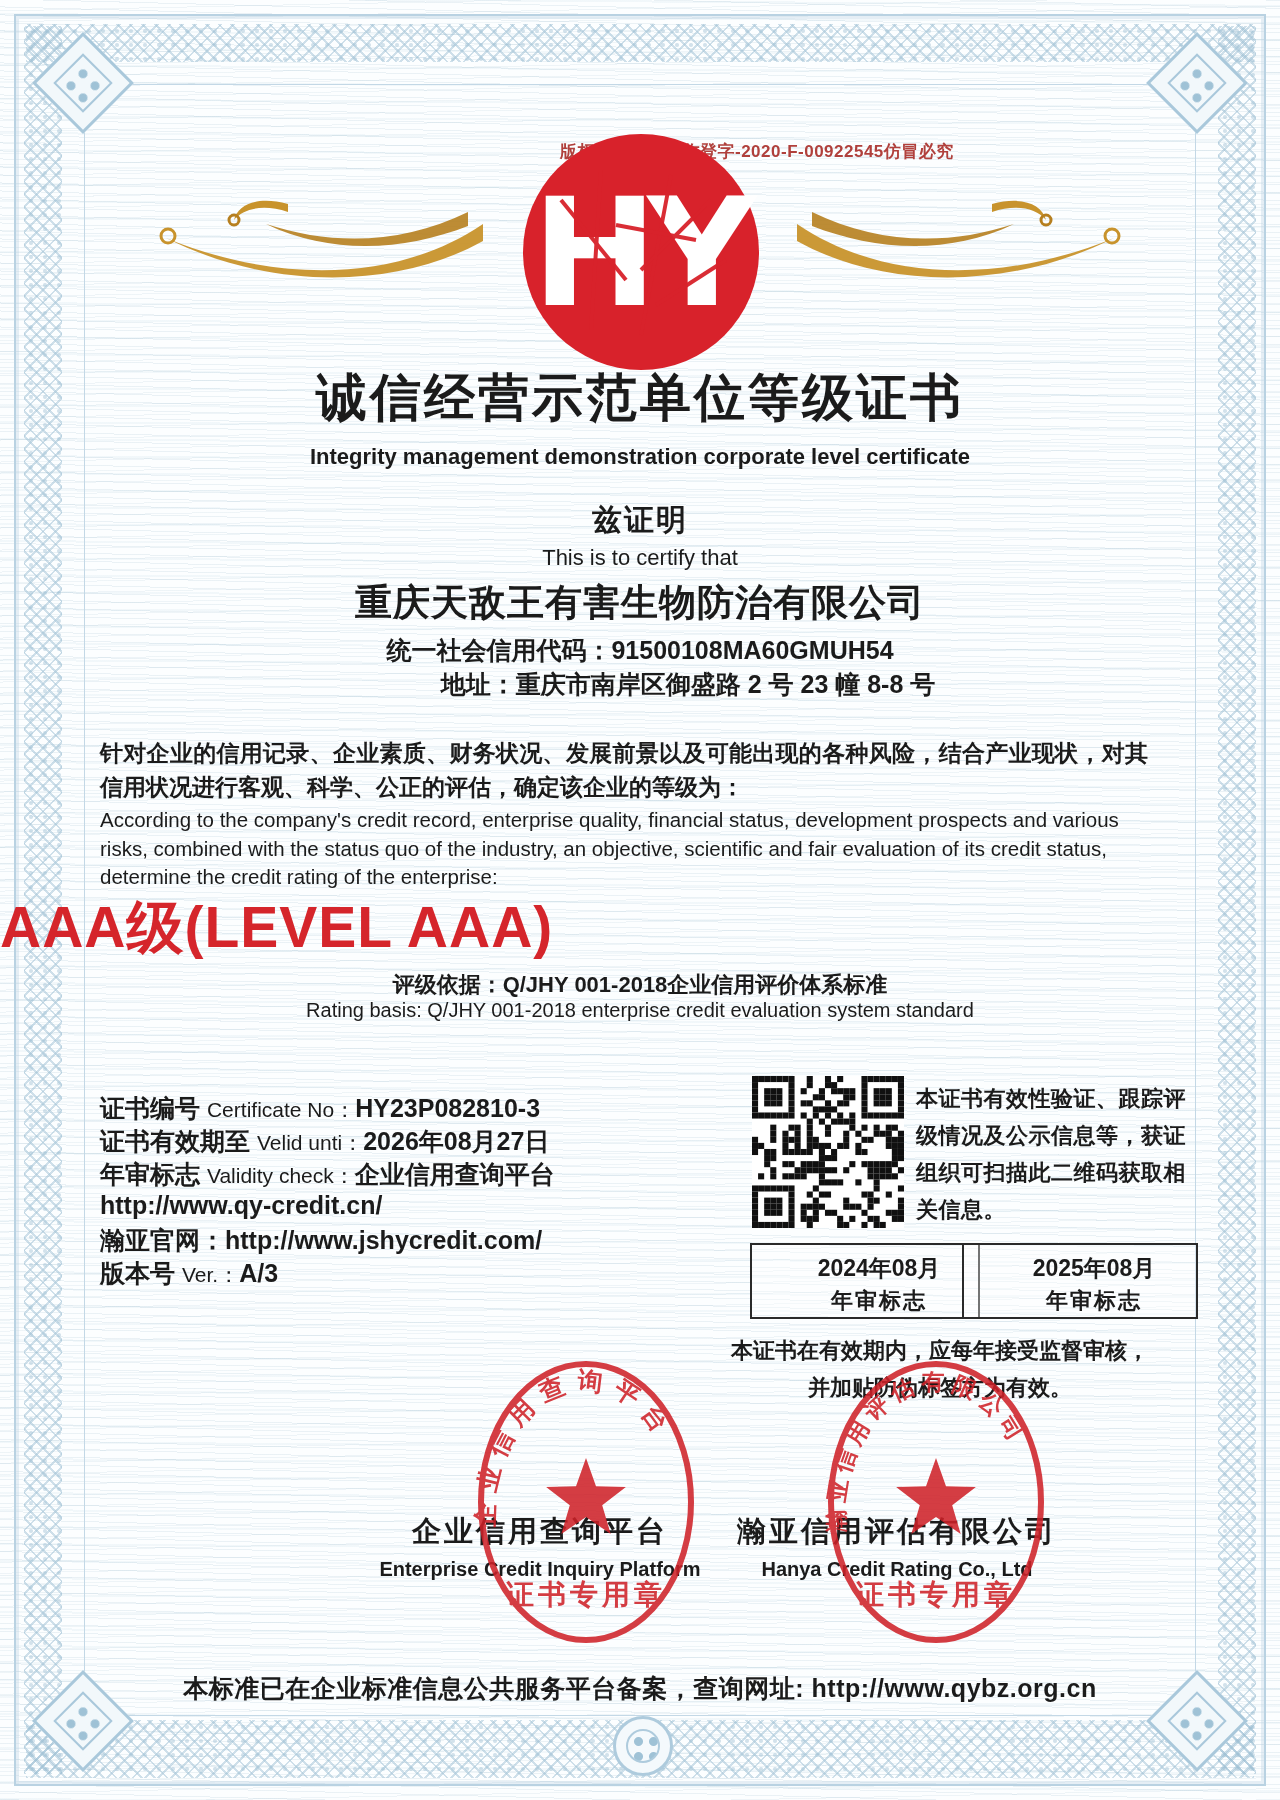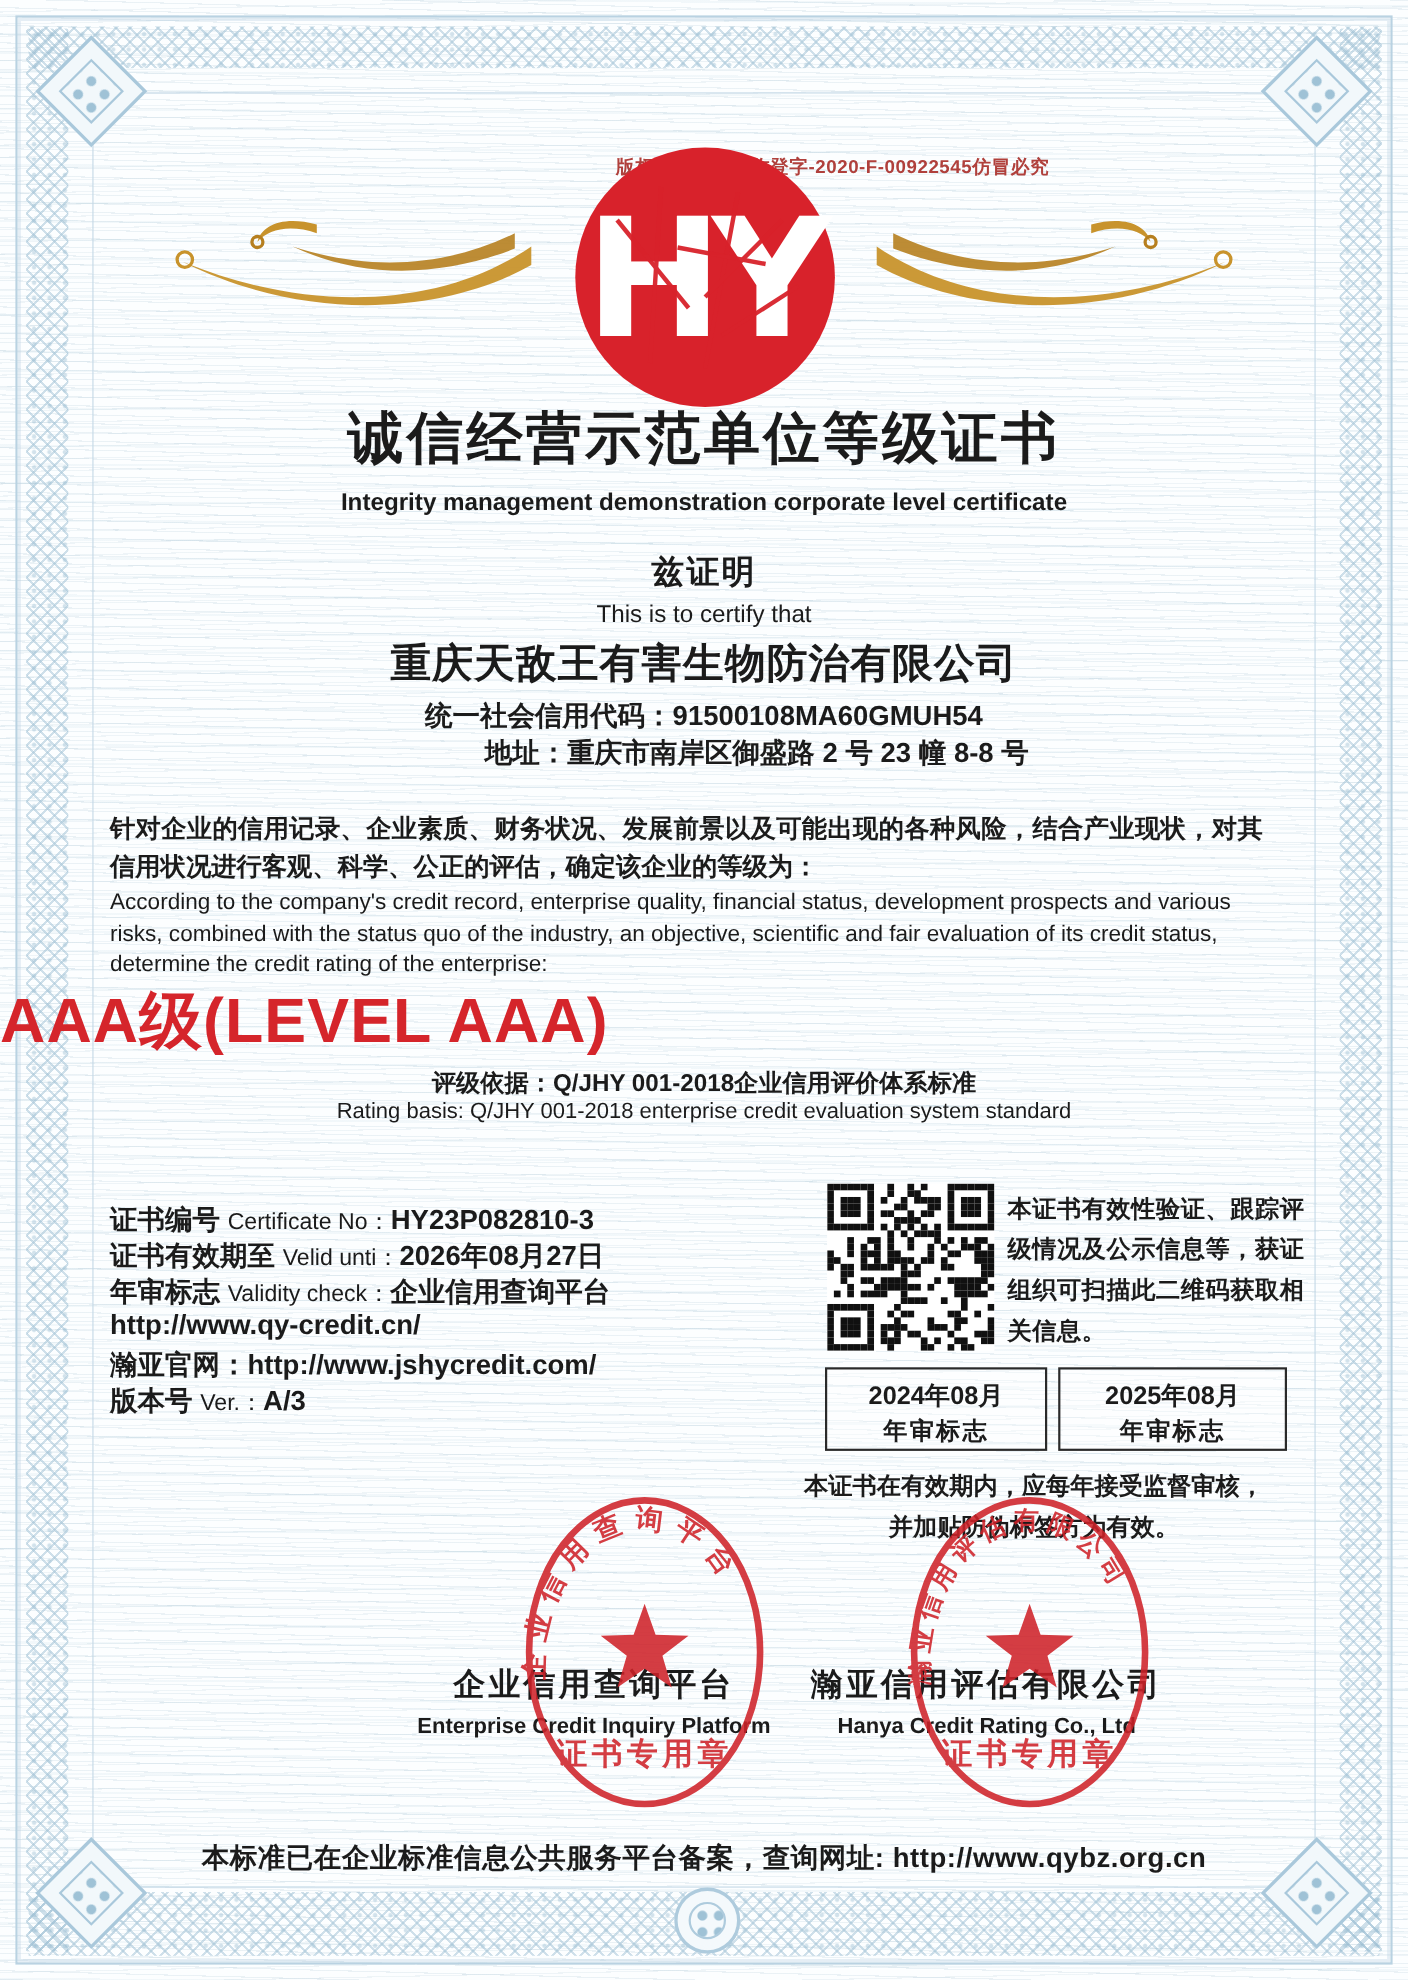--- a/index.html
+++ b/index.html
@@ -58,21 +58,21 @@
   
   .details{position:absolute;left:100px;top:1092px;width:560px;}
   .dline{height:33px;font-size:25px;font-weight:600;white-space:nowrap;}
   .dline .en{font-size:21px;font-weight:500;}
   .dline .val{font-weight:600;}
   .dline.url{font-weight:600;}
 
   
   .qr{position:absolute;left:752px;top:1076px;width:152px;height:152px;background:#fff;}
   .qr-note{position:absolute;left:916px;top:1080px;width:272px;font-size:22px;font-weight:600;line-height:37px;letter-spacing:.5px;}
-  .badge{position:absolute;top:1243px;height:72px;border:2px solid #2a2a2a;background:rgba(255,255,255,.35);text-align:center;}
+  .badge{position:absolute;top:1243px;height:72px;border:2px solid #2a2a2a;background:rgba(255,255,255,.35);text-align:center;padding-left:28px;}
   .badge.b1{left:750px;width:198px;} .badge.b2{left:962px;width:204px;}
   .badge .l1{margin-top:8px;font-size:23px;font-weight:600;}
   .badge .l2{margin-top:2px;font-size:22px;font-weight:600;letter-spacing:2px;}
   .annual{position:absolute;left:690px;top:1332px;width:500px;text-align:center;font-size:22px;font-weight:600;line-height:37px;}
 
   
   .org{position:absolute;text-align:center;z-index:2;}
   .org .zh{font-size:29px;font-weight:bold;letter-spacing:3px;}
   .org .en{font-size:20px;font-weight:600;margin-top:6px;}
   .org.left{left:360px;top:1512px;width:360px;}

